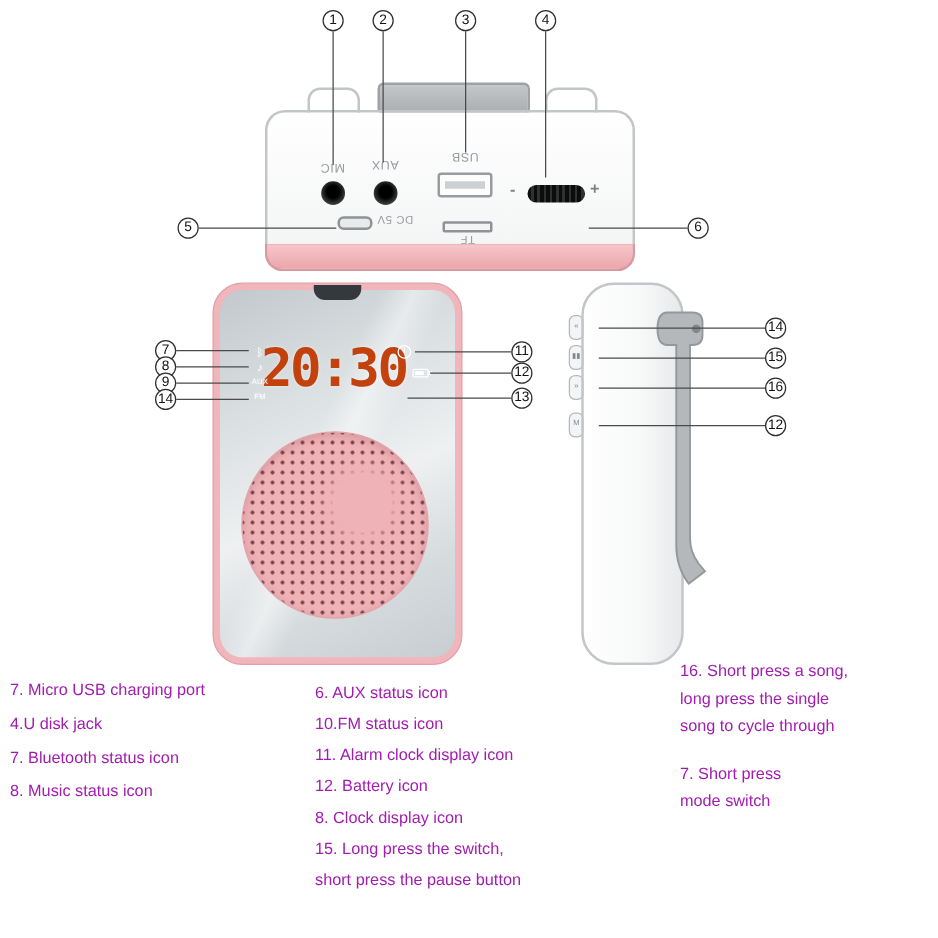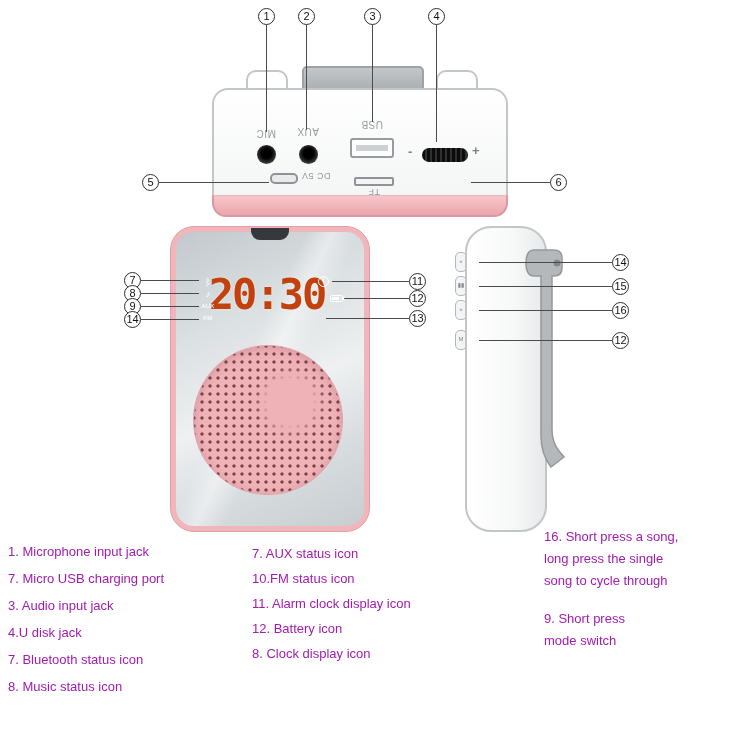--- a/index.html
+++ b/index.html
@@ -173,35 +173,35 @@
   <div class="co" style="left:612px;top:254px">14</div>
   <div class="co" style="left:612px;top:278px">15</div>
   <div class="co" style="left:612px;top:302px">16</div>
   <div class="co" style="left:612px;top:332px">12</div>
   <div class="ln h" style="left:479px;top:262px;width:133px"></div>
   <div class="ln h" style="left:479px;top:286px;width:133px"></div>
   <div class="ln h" style="left:479px;top:310px;width:133px"></div>
   <div class="ln h" style="left:479px;top:340px;width:133px"></div>
 
   <div class="legend" style="left:8px;top:538px;width:240px;line-height:27px">
-    <div>1. Microphone input jack</div>
     <div>7. Micro USB charging port</div>
-    <div>3. Audio input jack</div>
     <div>4.U disk jack</div>
     <div>7. Bluetooth status icon</div>
     <div>8. Music status icon</div>
   </div>
   <div class="legend" style="left:252px;top:541px;width:300px;line-height:25px">
-    <div>7. AUX status icon</div>
+    <div>6. AUX status icon</div>
     <div>10.FM status icon</div>
     <div>11. Alarm clock display icon</div>
     <div>12. Battery icon</div>
     <div>8. Clock display icon</div>
+    <div>15. Long press the switch,
+short press the pause button</div>
   </div>
   <div class="legend" style="left:544px;top:526px;width:200px;line-height:22px">
     <div>16. Short press a song,
 long press the single
 song to cycle through</div>
-    <div style="margin-top:16px">9. Short press
+    <div style="margin-top:16px">7. Short press
 mode switch</div>
   </div>
 
 </div>
 
 </body></html>

